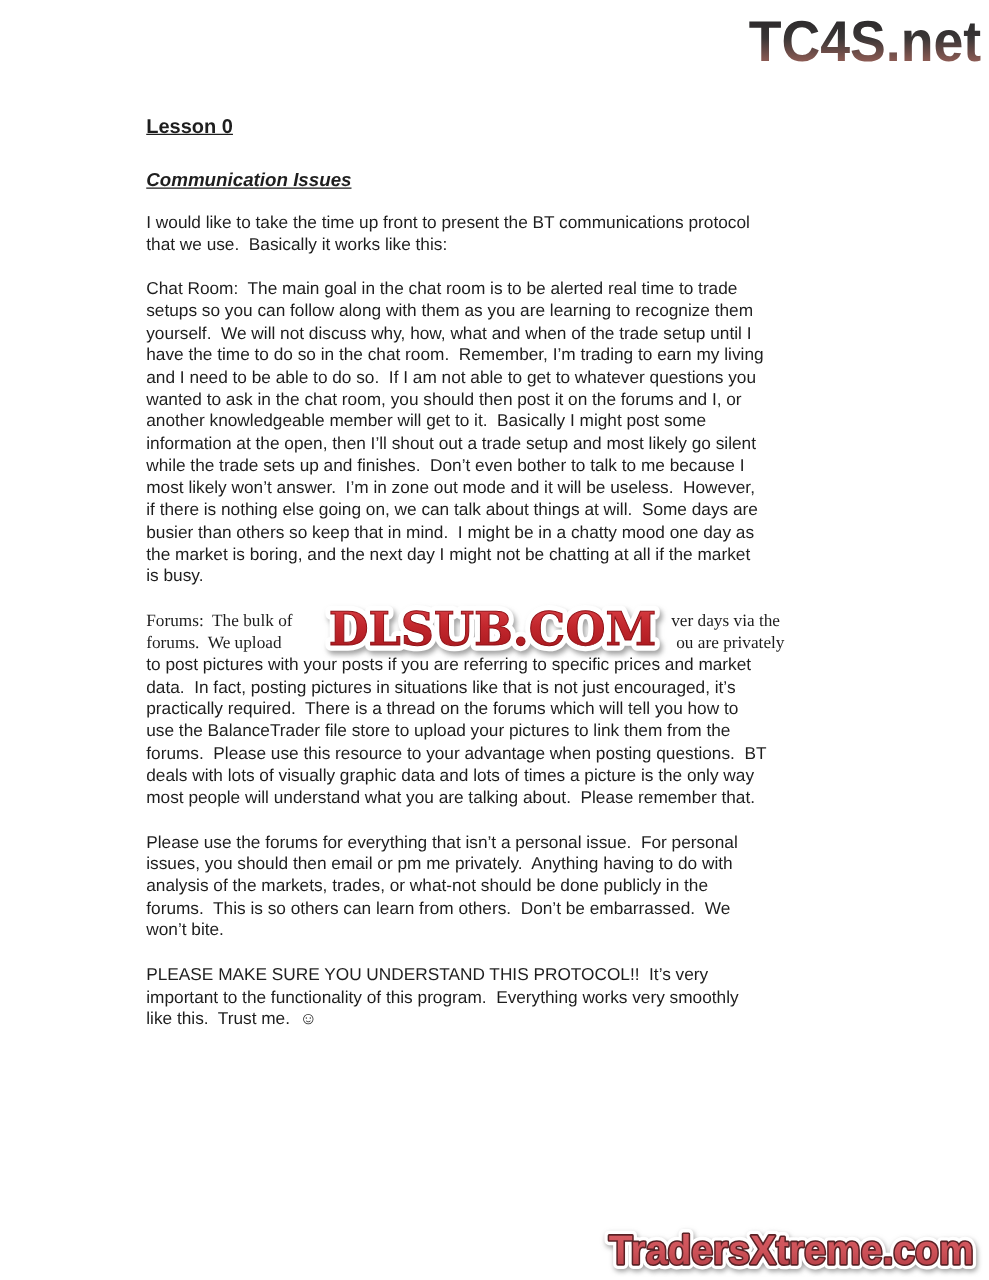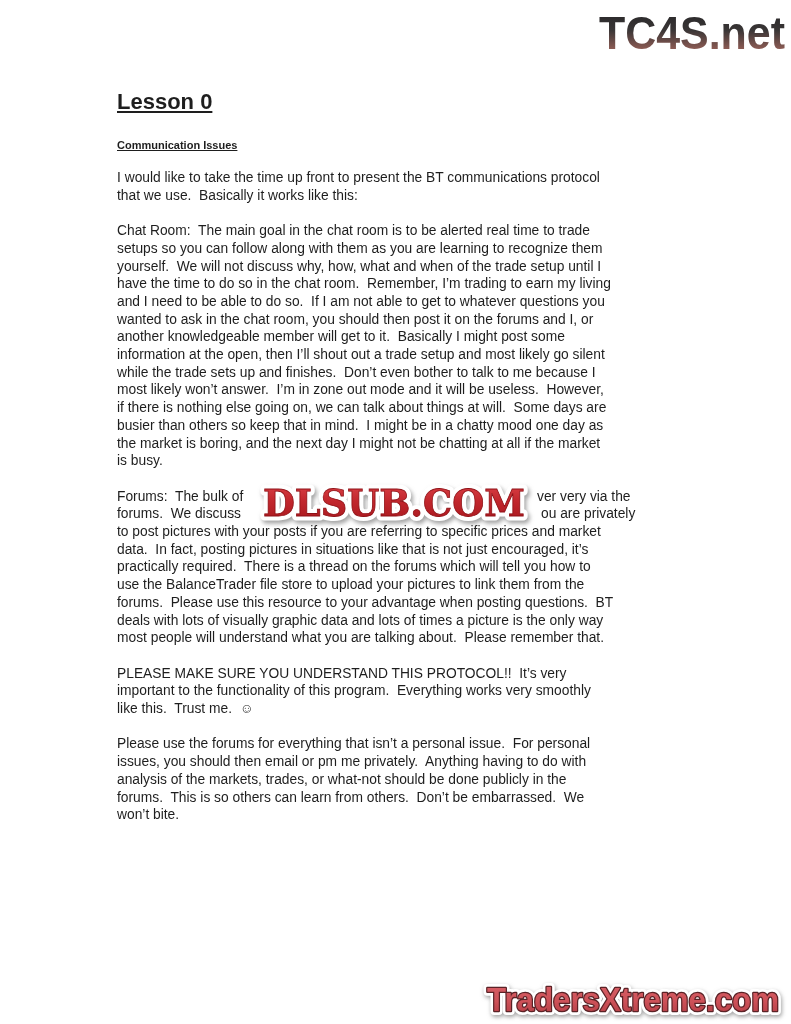--- a/index.html
+++ b/index.html
@@ -10,31 +10,31 @@
     color:#1e1e1e;
   }
   
   .tc4s{position:absolute;top:5px;right:3px;width:192px;height:52px;}
   
   .content{
     position:absolute;left:117px;top:91px;width:600px;
     font-size:13.8px;line-height:17.7px;
   }
   .doc-title{
-    font-size:22px;line-height:22px;font-weight:bold;
+    font-size:16px;line-height:22px;font-weight:bold;
     text-decoration:underline;margin:0;
   }
   .doc-subtitle{
-    font-size:11px;line-height:20px;font-weight:bold;
-    text-decoration:underline;margin:22px 0 0 0;
+    font-size:15px;line-height:20px;font-weight:bold;
+    text-decoration:underline;margin:22px 0 0 0;font-style:italic;
   }
   .para{margin:17.7px 0 0 0;white-space:pre-wrap;}
   .para.first{margin-top:14px;}
   .forums-block{margin:17.7px 0 0 0;position:relative;}
-  .frag-row{position:relative;height:17.7px;}
+  .frag-row{position:relative;height:17.7px;font-family:Liberation Serif, serif;}
   .frag-row span{position:absolute;top:0;white-space:pre;}
   .frag-left{left:0;}
   .frag-right-1{left:420px;}
   .frag-right-2{left:424px;}
   .forums-rest{white-space:pre-wrap;}
   
   .dlsub{position:absolute;left:136px;top:-7px;width:282px;height:46px;}
   .txfoot{position:absolute;left:479px;top:978px;width:308px;height:44px;}
   svg text{font-family:"Liberation Sans",sans-serif;font-weight:bold;}
   .dlsub text{font-family:"DejaVu Serif","Liberation Serif",serif;font-weight:bold;}
@@ -74,24 +74,24 @@
 while the trade sets up and finishes.  Don’t even bother to talk to me because I
 most likely won’t answer.  I’m in zone out mode and it will be useless.  However,
 if there is nothing else going on, we can talk about things at will.  Some days are
 busier than others so keep that in mind.  I might be in a chatty mood one day as
 the market is boring, and the next day I might not be chatting at all if the market
 is busy.</p>
 
   <div class="forums-block">
     <div class="frag-row">
       <span class="frag-left">Forums:  The bulk of</span>
-      <span class="frag-right-1">ver very via the</span>
+      <span class="frag-right-1">ver days via the</span>
     </div>
     <div class="frag-row">
-      <span class="frag-left">forums.  We discuss</span>
+      <span class="frag-left">forums.  We upload</span>
       <span class="frag-right-2">ou are privately</span>
     </div>
     <div class="forums-rest">to post pictures with your posts if you are referring to specific prices and market
 data.  In fact, posting pictures in situations like that is not just encouraged, it’s
 practically required.  There is a thread on the forums which will tell you how to
 use the BalanceTrader file store to upload your pictures to link them from the
 forums.  Please use this resource to your advantage when posting questions.  BT
 deals with lots of visually graphic data and lots of times a picture is the only way
 most people will understand what you are talking about.  Please remember that.</div>
 
@@ -101,29 +101,29 @@
           <stop offset="0" stop-color="#de444a"></stop>
           <stop offset="0.45" stop-color="#c2272d"></stop>
           <stop offset="1" stop-color="#a5161c"></stop>
         </linearGradient>
       </defs>
       <text x="141" y="35" text-anchor="middle" font-size="37" textLength="262" lengthAdjust="spacingAndGlyphs" fill="#ffffff" stroke="#ffffff" stroke-width="9" stroke-linejoin="round" style="filter:drop-shadow(2px 3px 2px rgba(90,90,90,0.55));">DLSUB.COM</text>
       <text x="141" y="35" text-anchor="middle" font-size="37" textLength="262" lengthAdjust="spacingAndGlyphs" fill="url(#dlGrad)" stroke="#8e1015" stroke-width="0.8">DLSUB.COM</text>
     </svg>
   </div>
 
-  <p class="para">PLEASE MAKE SURE YOU UNDERSTAND THIS PROTOCOL!!  It’s very
-important to the functionality of this program.  Everything works very smoothly
-like this.  Trust me.  ☺</p>
-
   <p class="para">Please use the forums for everything that isn’t a personal issue.  For personal
 issues, you should then email or pm me privately.  Anything having to do with
 analysis of the markets, trades, or what-not should be done publicly in the
 forums.  This is so others can learn from others.  Don’t be embarrassed.  We
 won’t bite.</p>
+
+  <p class="para">PLEASE MAKE SURE YOU UNDERSTAND THIS PROTOCOL!!  It’s very
+important to the functionality of this program.  Everything works very smoothly
+like this.  Trust me.  ☺</p>
 
 </div>
 
 <svg class="txfoot" viewBox="0 0 308 44">
   <defs>
     <linearGradient id="txGrad" x1="0" y1="0" x2="0" y2="1">
       <stop offset="0" stop-color="#d96168"></stop>
       <stop offset="0.55" stop-color="#cd5158"></stop>
       <stop offset="1" stop-color="#b03a42"></stop>
     </linearGradient>

